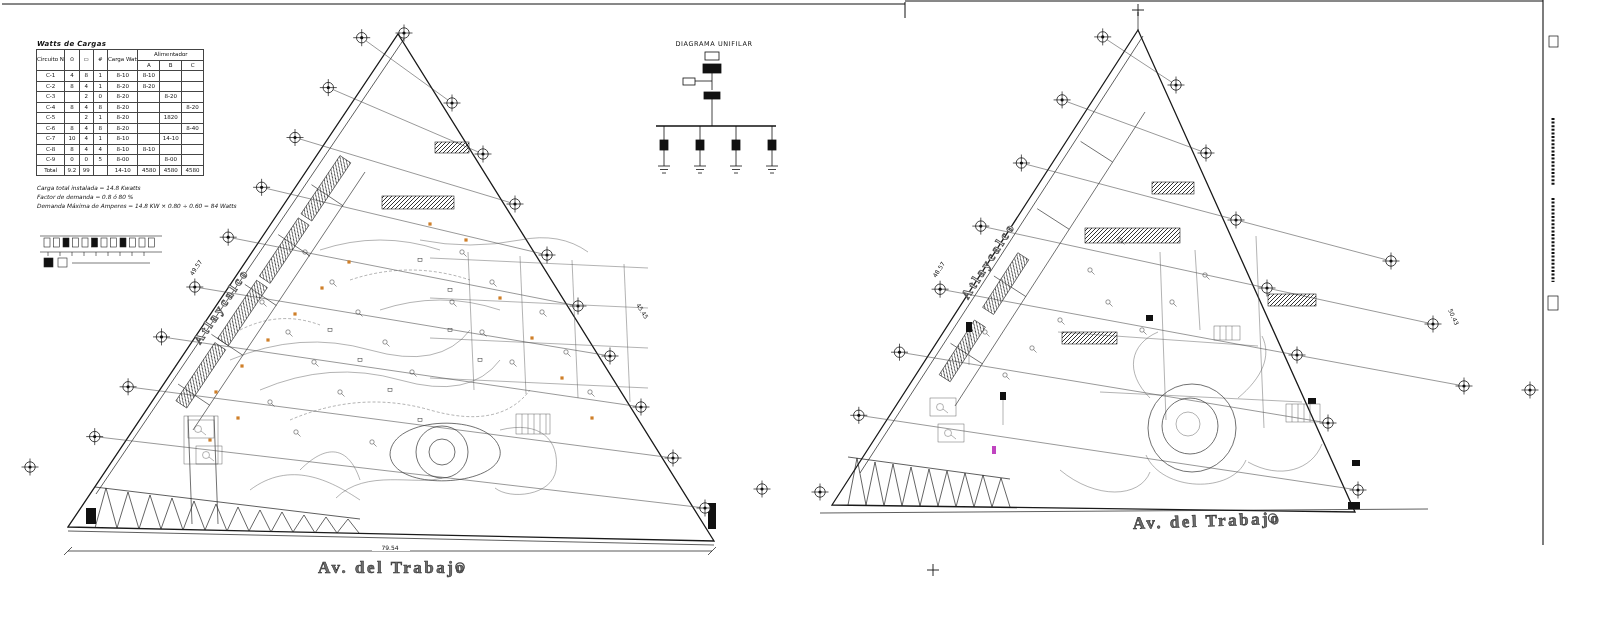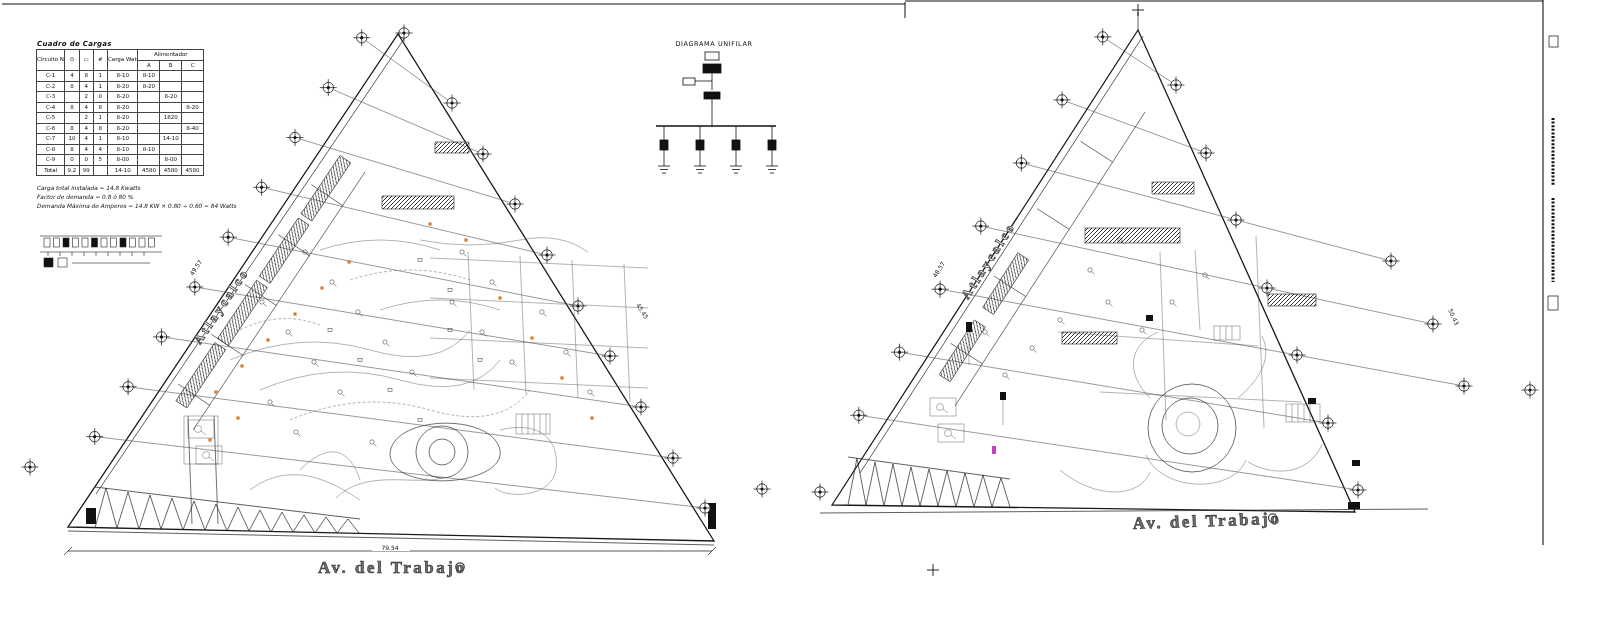--- a/index.html
+++ b/index.html
@@ -392,21 +392,21 @@
     </g>
 
     <g transform="translate(1133,529) rotate(-2)">
       <text x="0" y="0" class="street">Av. del Trabajo</text>
       <circle cx="140" cy="-6" r="4.2" fill="none" stroke="#444" stroke-width="1.3"></circle>
     </g>
   </g>
 </svg>
 
   <div class="tblwrap">
-    <div class="tbl-title">Cuadro de Cargas</div>
+    <div class="tbl-title">Watts de Cargas</div>
     <table class="loadtbl">
       <colgroup>
         <col style="width:26px">
           <col style="width:13px">
           <col style="width:13px">
           <col style="width:13px">
         <col style="width:28px">
           <col style="width:20px">
           <col style="width:20px">
           <col style="width:20px">

